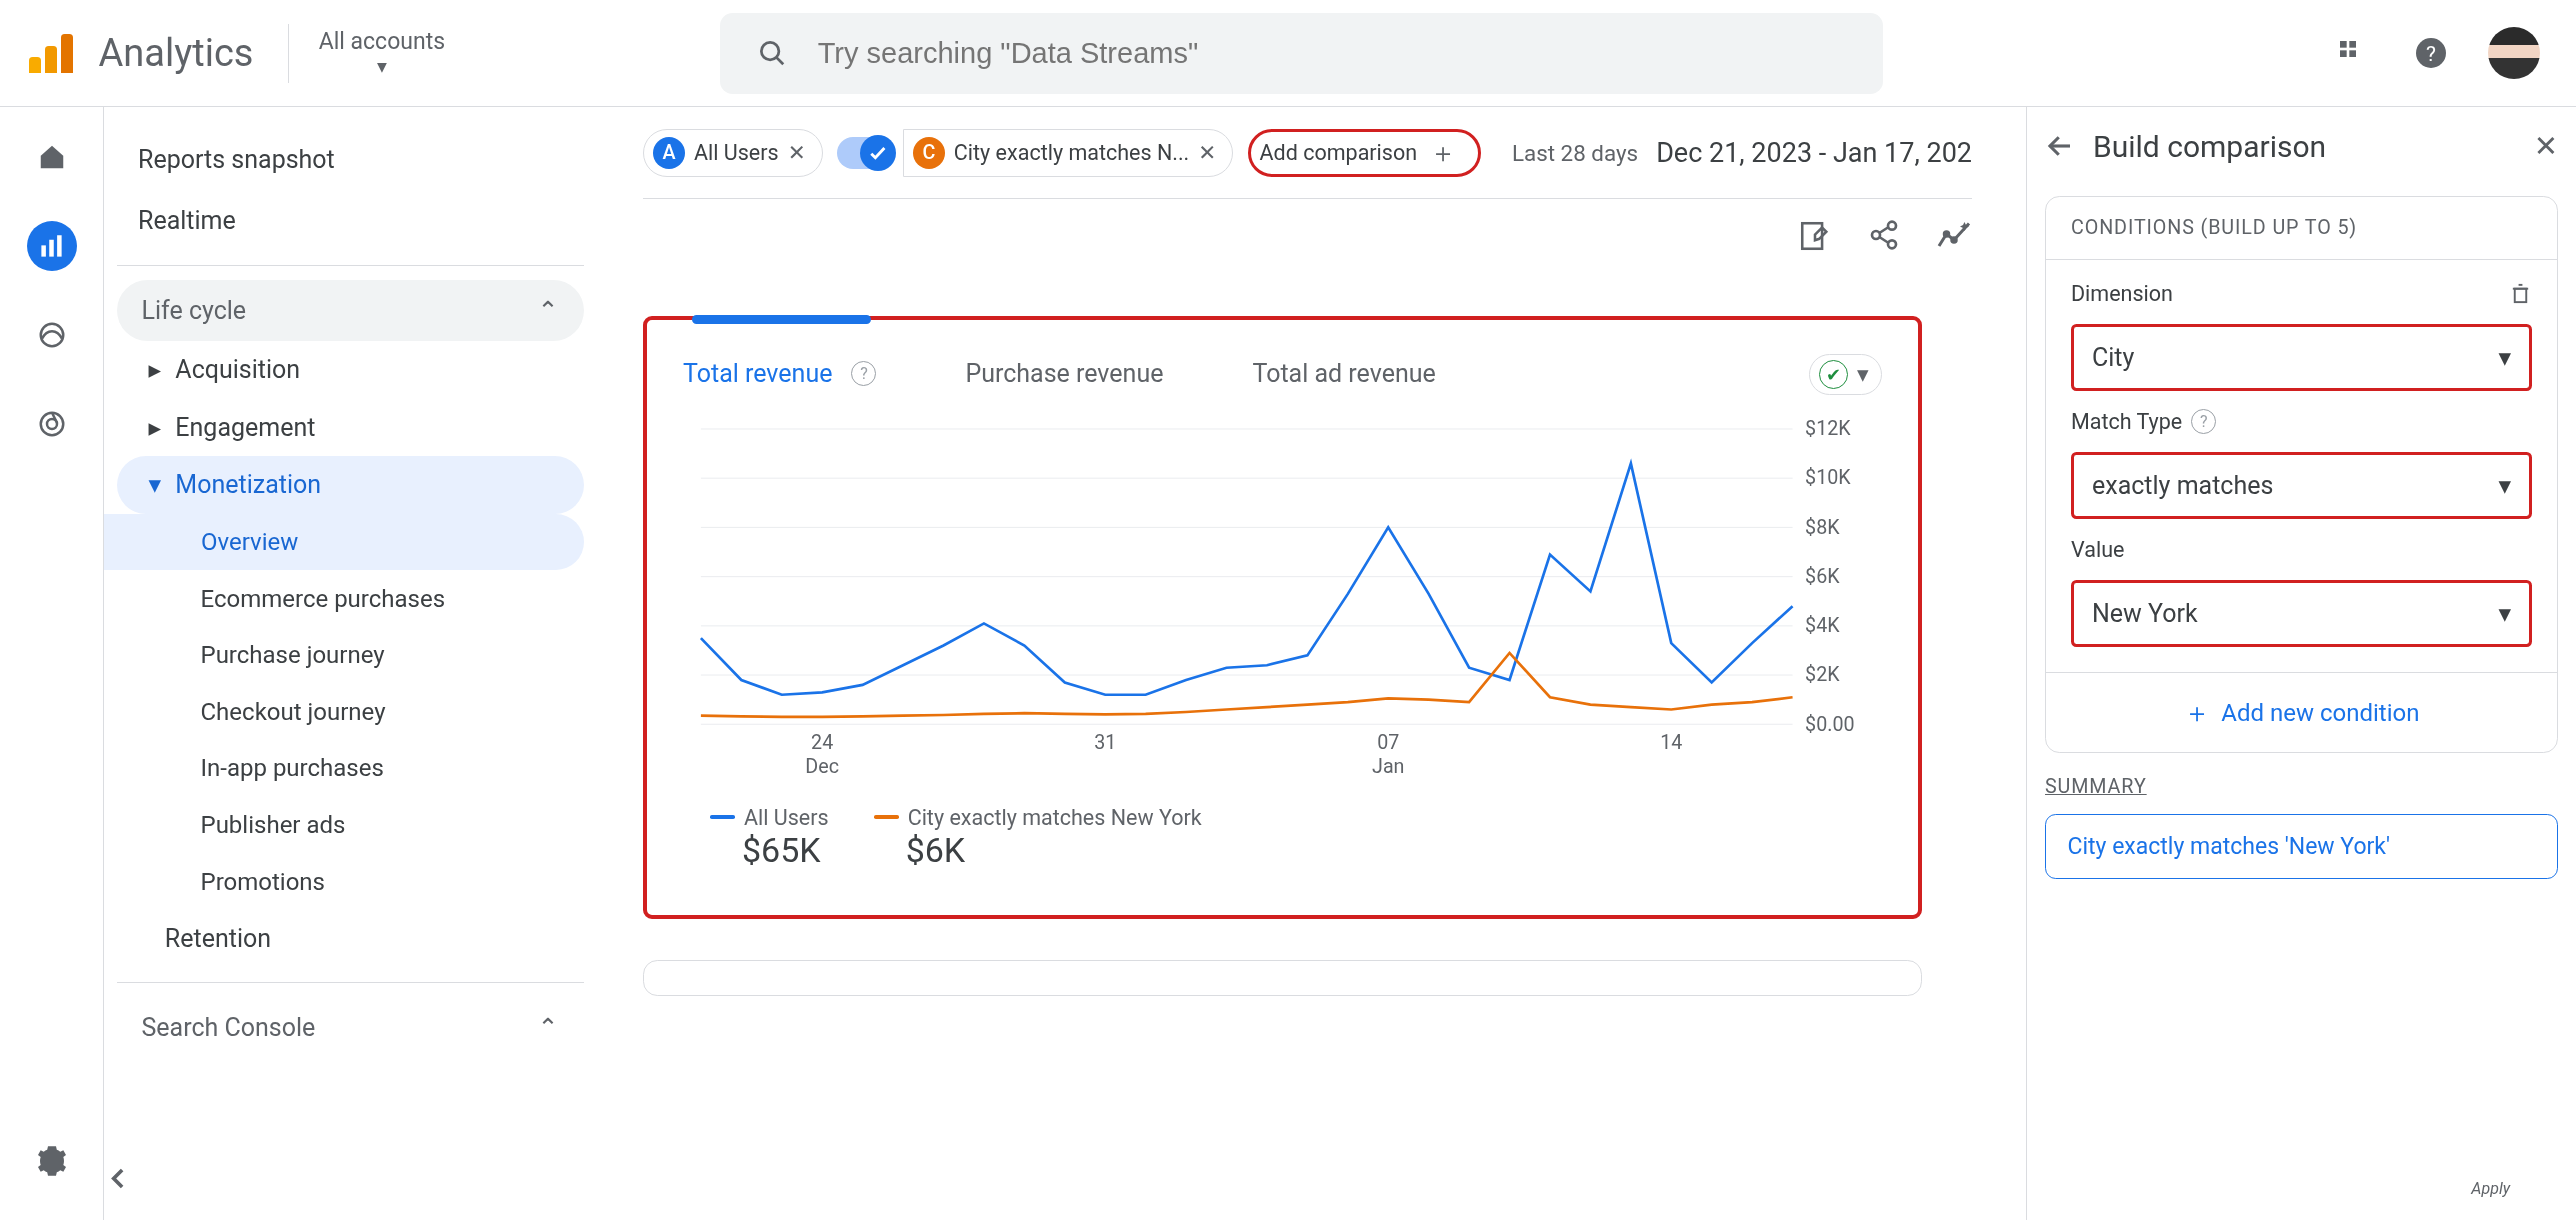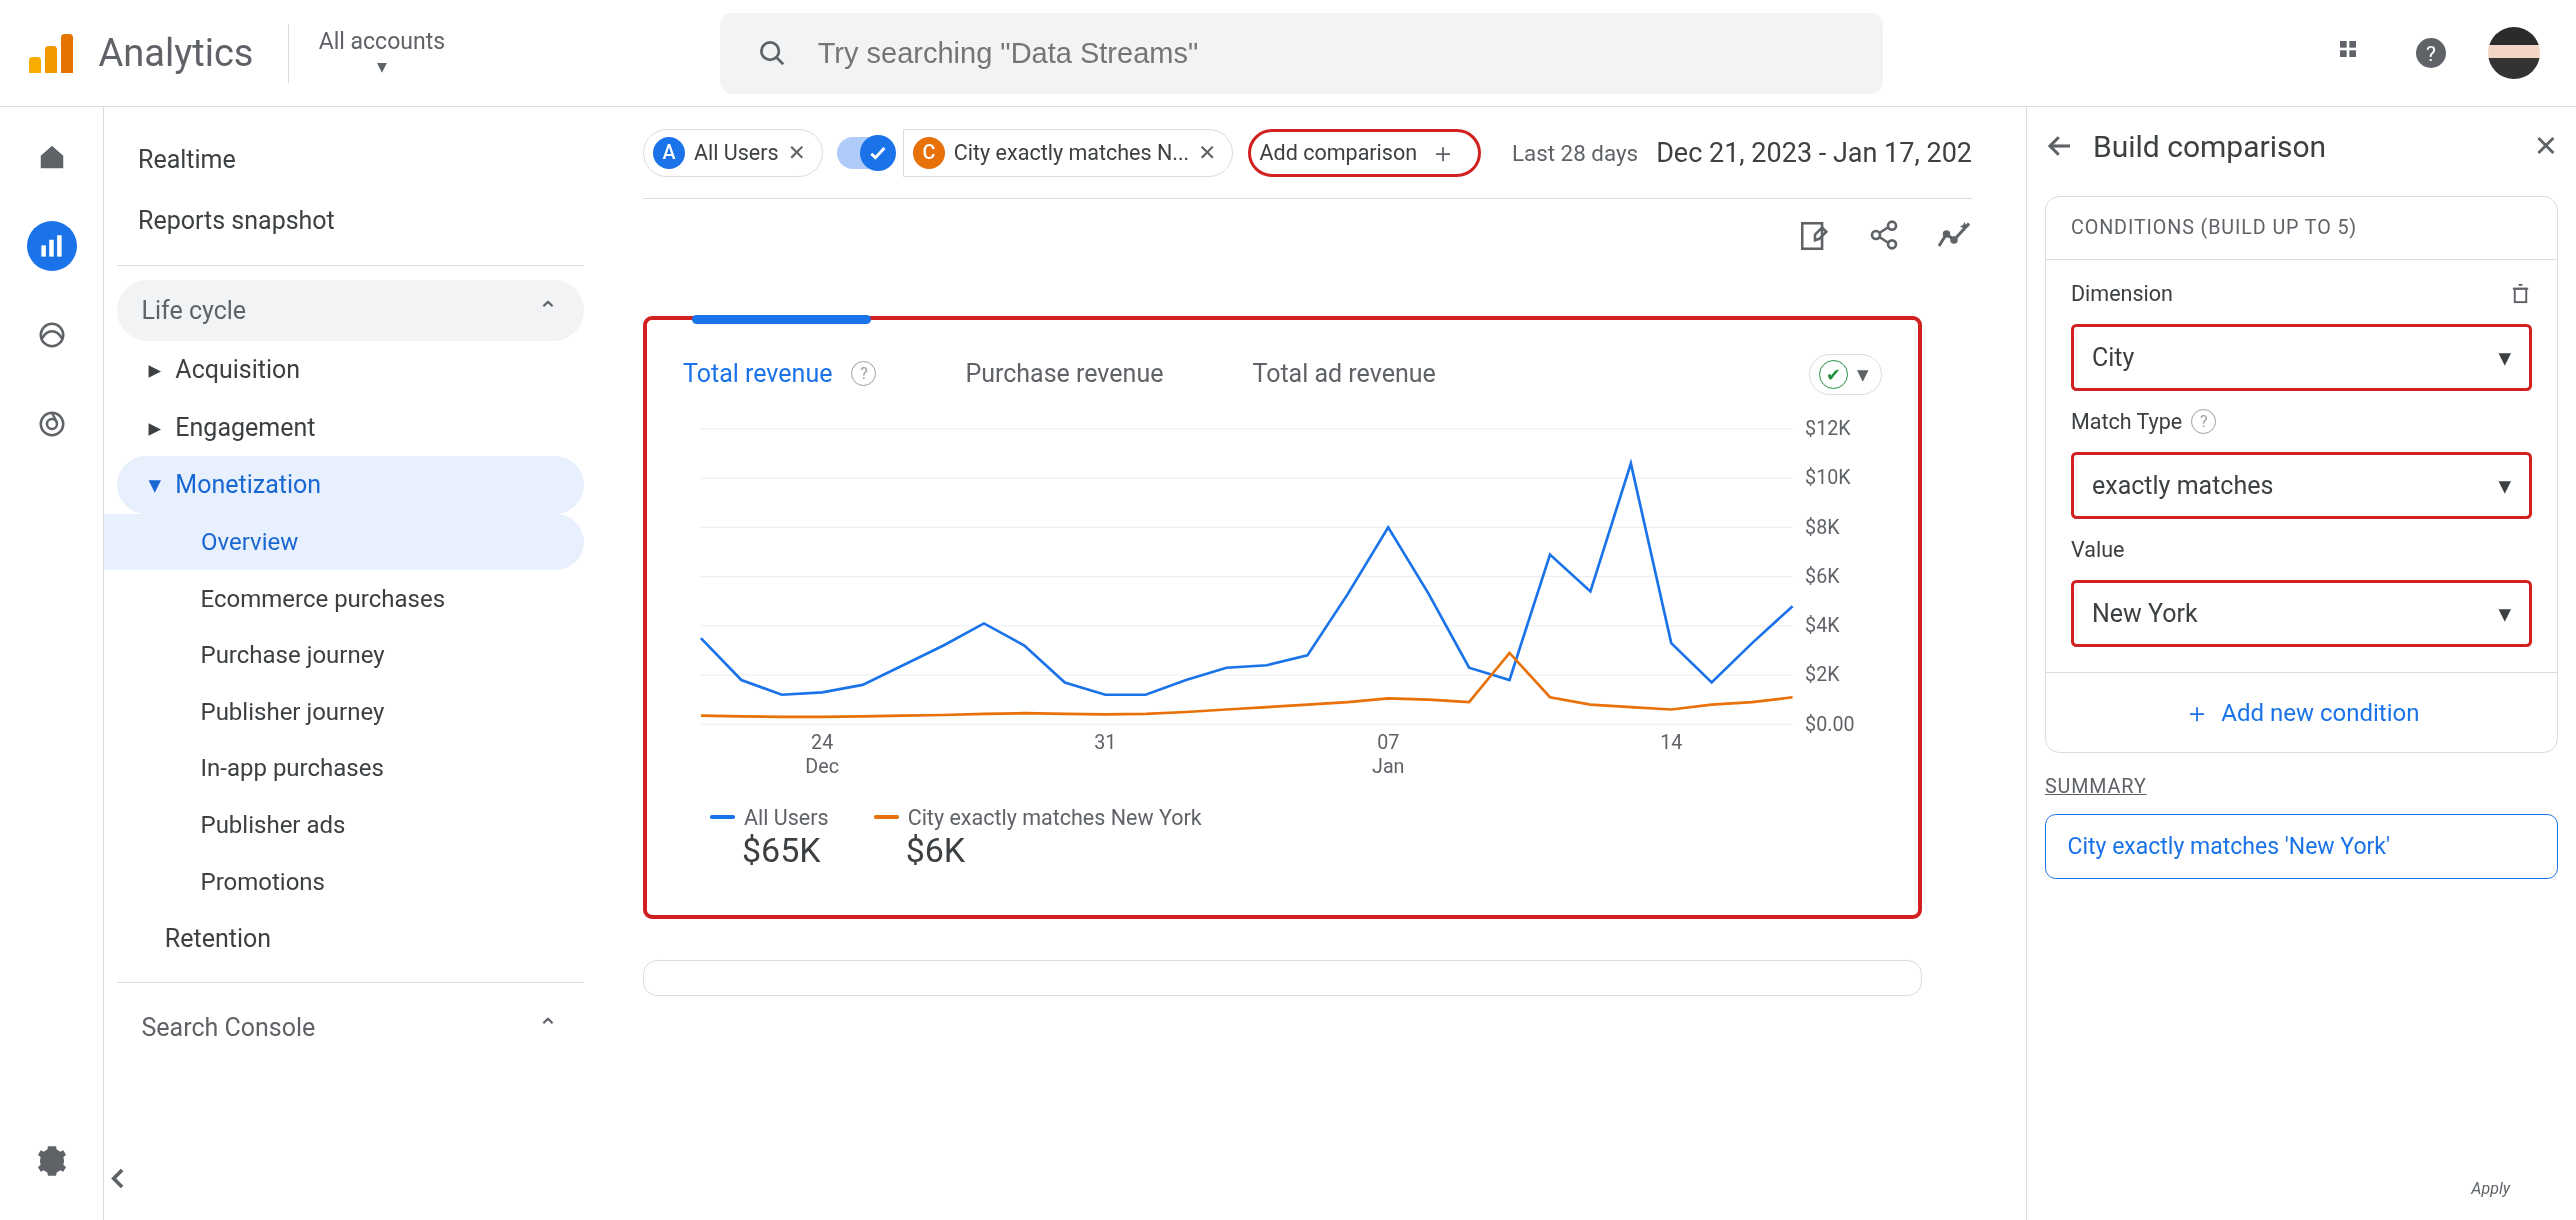--- a/index.html
+++ b/index.html
@@ -346,22 +346,22 @@
     <div class="rail-bottom">
       <div class="rail-item">
         <svg width="32" height="32" viewBox="0 0 24 24" fill="#5f6368">
             <path d="M12 8a4 4 0 100 8 4 4 0 000-8zm9 4a8.96 8.96 0 00-.5-3l2-1.5-2-3.5-2.3 1a9 9 0 00-2.6-1.5L15 1h-6l-.6 2.5A9 9 0 005.8 5L3.5 4l-2 3.5 2 1.5A9 9 0 003 12c0 1 .2 2 .5 3l-2 1.5 2 3.5 2.3-1a9 9 0 002.6 1.5L9 23h6l.6-2.5a9 9 0 002.6-1.5l2.3 1 2-3.5-2-1.5c.3-1 .5-2 .5-3z"></path>
           </svg>
       </div>
     </div>
   </div>
 
   <div class="sidebar">
+    <div class="side-link">Reports snapshot</div>
     <div class="side-link">Realtime</div>
-    <div class="side-link">Reports snapshot</div>
     <div class="side-sep"></div>
     <div class="side-cat">
       <span>Life cycle</span>
       <span>⌃</span>
     </div>
 
     <div class="side-row">
       <span>▸</span>
       <span>Acquisition</span>
     </div>
@@ -369,21 +369,21 @@
       <span>▸</span>
       <span>Engagement</span>
     </div>
     <div class="side-row selected">
       <span>▾</span>
       <span>Monetization</span>
     </div>
     <div class="side-sub current">Overview</div>
     <div class="side-sub">Ecommerce purchases</div>
     <div class="side-sub">Purchase journey</div>
-    <div class="side-sub">Publisher journey</div>
+    <div class="side-sub">Checkout journey</div>
     <div class="side-sub">In-app purchases</div>
     <div class="side-sub">Publisher ads</div>
     <div class="side-sub">Promotions</div>
 
     <div class="side-row" style="padding-left:21.5px;">
       <span class="caret-placeholder"></span>
       <span>Retention</span>
     </div>
     <div class="side-sep"></div>
     <div class="side-cat" style="background:transparent">

